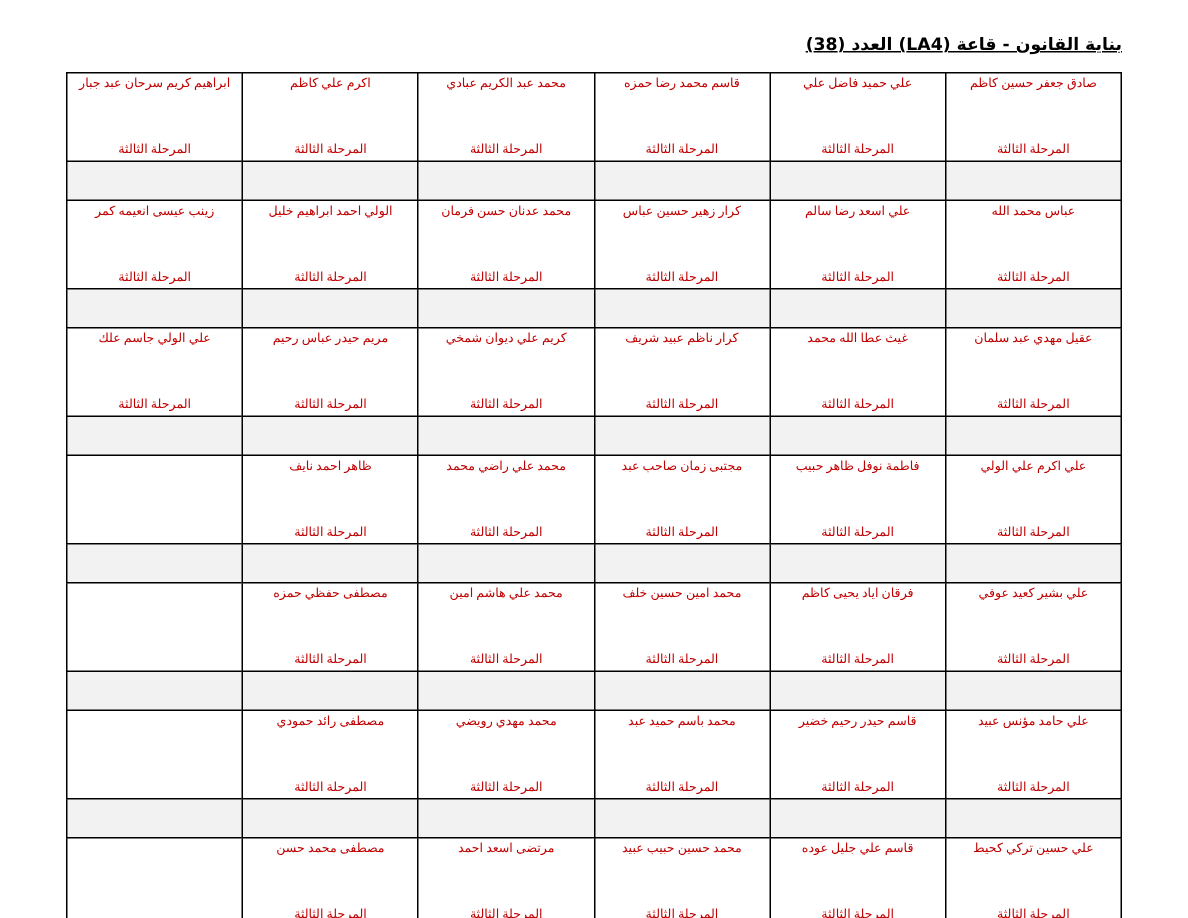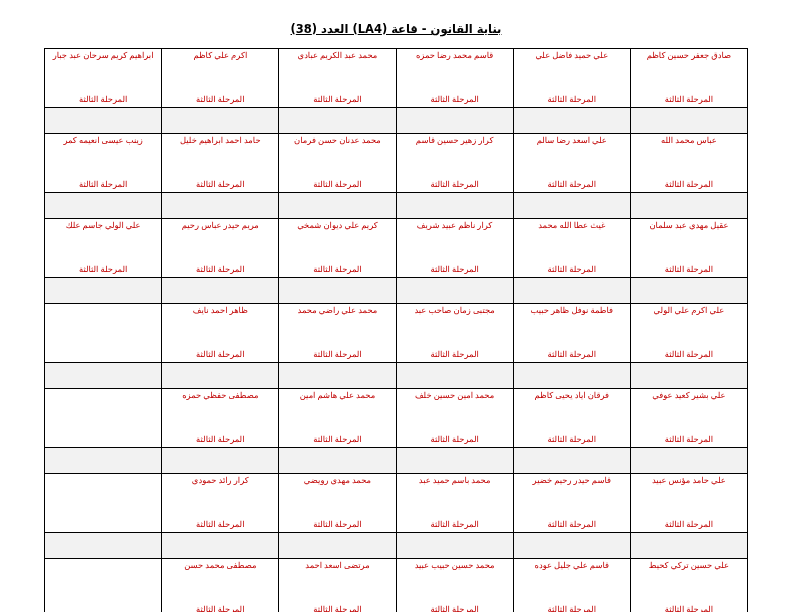--- a/index.html
+++ b/index.html
@@ -15,21 +15,20 @@
     overflow: hidden;
   }
   .page {
     position: relative;
     width: 792px;
     height: 612px;
     box-sizing: border-box;
     padding: 22px 44px 0 44px;
   }
   .doc-title {
-    text-align: center;
     font-size: 11.5px;
     font-weight: bold;
     text-decoration: underline;
     color: #000;
     margin: 0 0 12px 0;
     letter-spacing: 0;
     direction: rtl;
   }
   table.seating {
     width: 100%;
@@ -114,29 +113,29 @@
         <tr>
           <td class="filled">
             <span class="cell-name">عباس محمد الله</span>
             <span class="cell-stage">المرحلة الثالثة</span>
           </td>
           <td class="filled">
             <span class="cell-name">علي اسعد رضا سالم</span>
             <span class="cell-stage">المرحلة الثالثة</span>
           </td>
           <td class="filled">
-            <span class="cell-name">كرار زهير حسين قاسم</span>
+            <span class="cell-name">كرار زهير حسين عباس</span>
             <span class="cell-stage">المرحلة الثالثة</span>
           </td>
           <td class="filled">
             <span class="cell-name">محمد عدنان حسن فرمان</span>
             <span class="cell-stage">المرحلة الثالثة</span>
           </td>
           <td class="filled">
-            <span class="cell-name">حامد احمد ابراهيم خليل</span>
+            <span class="cell-name">الولي احمد ابراهيم خليل</span>
             <span class="cell-stage">المرحلة الثالثة</span>
           </td>
           <td class="filled">
             <span class="cell-name">زينب عيسى انعيمه كمر</span>
             <span class="cell-stage">المرحلة الثالثة</span>
           </td>
         </tr>
         <tr>
           <td class="empty"></td>
           <td class="empty"></td>
@@ -252,21 +251,21 @@
           </td>
           <td class="filled">
             <span class="cell-name">محمد باسم حميد عبد</span>
             <span class="cell-stage">المرحلة الثالثة</span>
           </td>
           <td class="filled">
             <span class="cell-name">محمد مهدي رويضي</span>
             <span class="cell-stage">المرحلة الثالثة</span>
           </td>
           <td class="filled">
-            <span class="cell-name">كرار رائد حمودي</span>
+            <span class="cell-name">مصطفى رائد حمودي</span>
             <span class="cell-stage">المرحلة الثالثة</span>
           </td>
           <td class="filled"></td>
         </tr>
         <tr>
           <td class="empty"></td>
           <td class="empty"></td>
           <td class="empty"></td>
           <td class="empty"></td>
           <td class="empty"></td>

